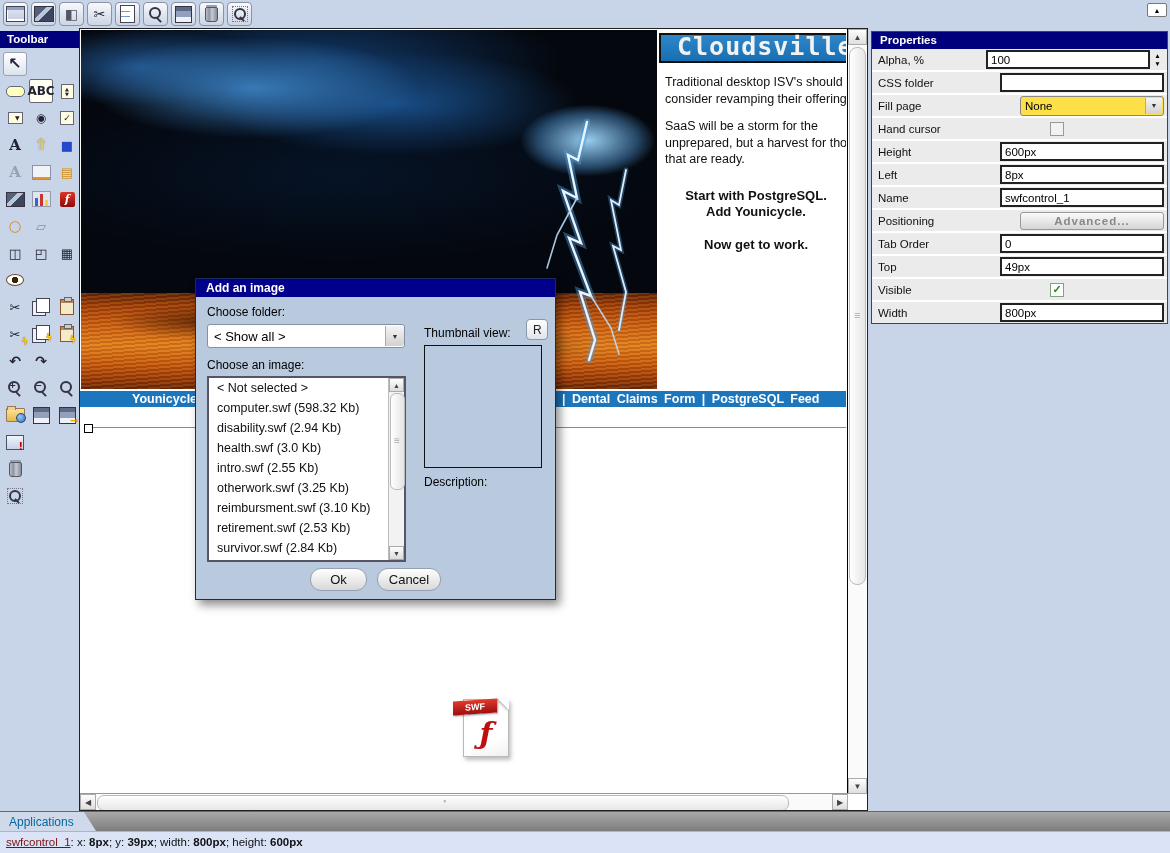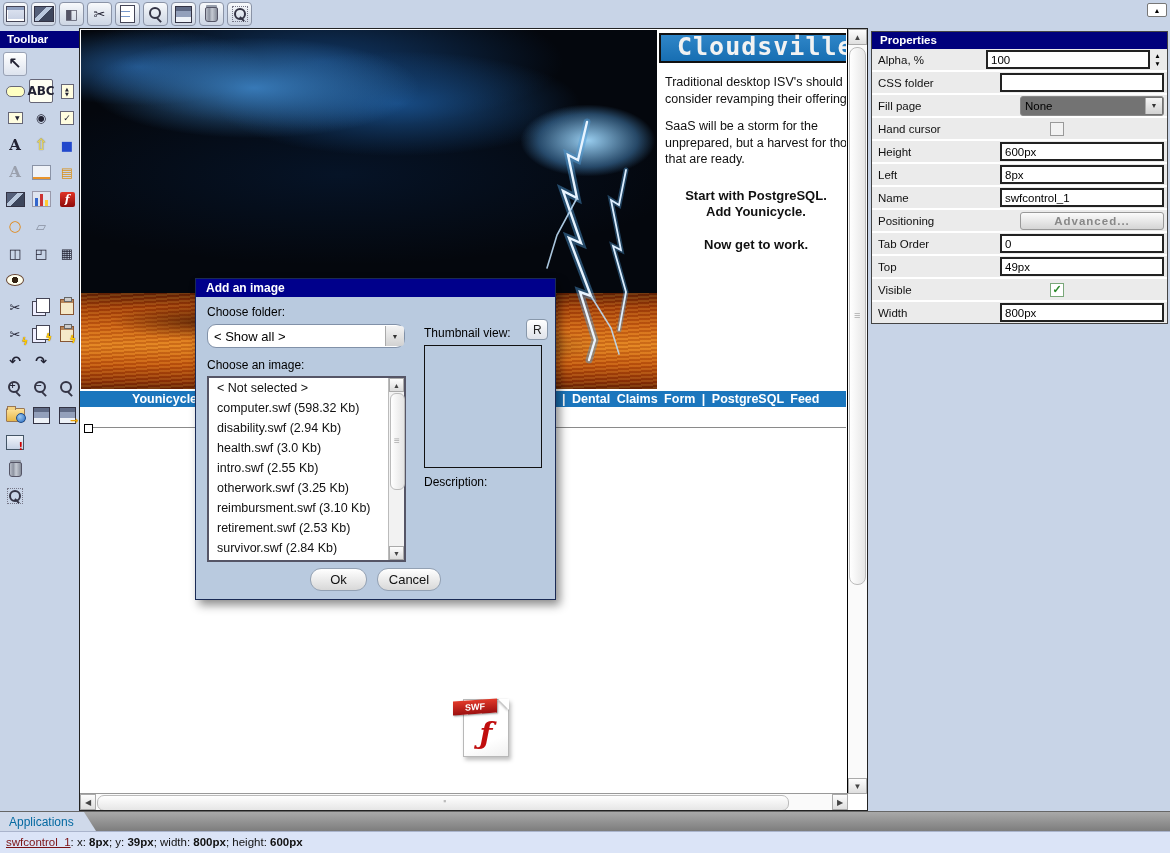--- a/index.html
+++ b/index.html
@@ -139,38 +139,38 @@
   #props .hdr{height:17px;background:#00007c;color:#fff;font-size:11.5px;font-weight:bold;padding:2px 2px 0 8px;box-sizing:border-box;}
   .prow{height:21px;display:flex;align-items:center;border-bottom:2px solid #fff;background:#ebebeb;position:relative;}
   .prow:last-child{border-bottom:none;}
   .plabel{width:148px;padding-left:6px;font-size:11.5px;color:#111;box-sizing:border-box;}
   .pval{flex:1;display:flex;align-items:center;padding-right:3px;position:relative;height:100%;}
   .pinput{flex:1;height:15px;border:2px solid #222;font-size:11.5px;padding:0 3px;font-family:"Liberation Sans",sans-serif;background:#fff;min-width:0;}
   .pspin{width:13px;height:17px;display:flex;flex-direction:column;align-items:center;justify-content:center;
     font-size:6.5px;color:#000;line-height:1.1;margin-left:1px;cursor:pointer;}
   .pbtn{flex:1;height:18px;border:1px solid #999;border-radius:3px;background:linear-gradient(#fbfbfb,#d5d5d5);
     font-size:11.5px;font-weight:bold;color:#888;letter-spacing:1px;cursor:pointer;font-family:"Liberation Sans",sans-serif;}
-  .psel{flex:1;height:18px;border:1px solid #888;border-radius:3px;background:#737373;display:flex;align-items:center;position:relative;}
+  .psel{flex:1;height:18px;border:1px solid #888;border-radius:3px;background:#fde047;display:flex;align-items:center;position:relative;}
   .pselv{font-size:11.5px;padding-left:4px;flex:1;}
   .pselbtn{width:16px;height:16px;margin-right:1px;background:linear-gradient(#f4f4f4,#d2d2d2);border-left:1px solid #aaa;
     display:flex;align-items:center;justify-content:center;font-size:7px;color:#333;cursor:pointer;}
   .pchk{width:12px;height:12px;border:1px solid #999;background:#f2f2f2;margin-left:30px;display:flex;
     align-items:center;justify-content:center;font-size:11px;font-weight:bold;color:#2a8a2a;cursor:pointer;}
   .pchk.on{background:#fff;border-color:#7aa87a;}
   
   #scrolltop{position:absolute;left:1147px;top:3px;width:18px;height:12px;background:#fff;border:1px solid #777;
     border-radius:2px;display:flex;align-items:center;justify-content:center;font-size:7px;color:#000;cursor:pointer;}
   
   #dialog{position:absolute;left:195px;top:278px;width:361px;height:322px;background:#b9cadf;
     border:1px solid #1a2a55;box-shadow:4px 5px 9px rgba(0,0,0,.45);z-index:10;box-sizing:border-box;}
   #dialog .title{height:18px;background:#00008b;color:#fff;font-size:12px;font-weight:bold;
     padding:2px 0 0 10px;box-sizing:border-box;}
   .dlabel{position:absolute;font-size:12px;color:#000;}
   #combo{position:absolute;left:11px;top:45px;width:196px;height:22px;background:#fff;border:1px solid #8191a8;
-    border-radius:9px;display:flex;align-items:center;}
+    border-radius:3px;display:flex;align-items:center;}
   #combo .val{flex:1;font-size:13px;padding-left:6px;}
   #combo .arr{width:18px;height:20px;background:linear-gradient(#f4f4f4,#d2d2d2);border-left:1px solid #aaa;
     display:flex;align-items:center;justify-content:center;font-size:7px;color:#333;border-radius:0 3px 3px 0;cursor:pointer;}
   #listbox{position:absolute;left:11px;top:97px;width:199px;height:186px;background:#fff;border:2px solid #556;box-sizing:border-box;}
   .litem{font-size:12.5px;color:#111;padding:3px 0 3px 8px;white-space:nowrap;cursor:pointer;}
   #lscroll{position:absolute;right:0;top:0;width:16px;height:100%;background:#f2f2f2;border-left:1px solid #bbb;box-sizing:border-box;}
   .lsbtn{position:absolute;left:0;width:15px;height:14px;background:linear-gradient(#fdfdfd,#dcdcdc);border:1px solid #aaa;
     box-sizing:border-box;font-size:7px;color:#444;display:flex;align-items:center;justify-content:center;cursor:pointer;}
   #lthumb{position:absolute;left:1px;top:15px;width:13px;height:95px;border:1px solid #bbb;border-radius:6px;
     background:linear-gradient(90deg,#fff,#e4e4e4);cursor:pointer;}

